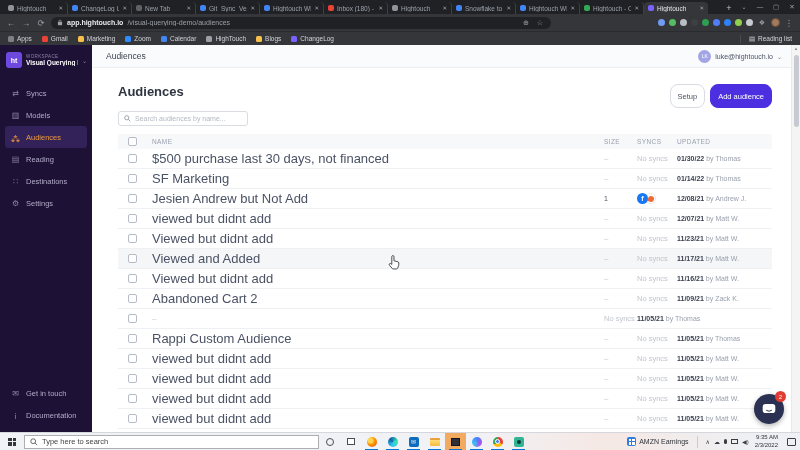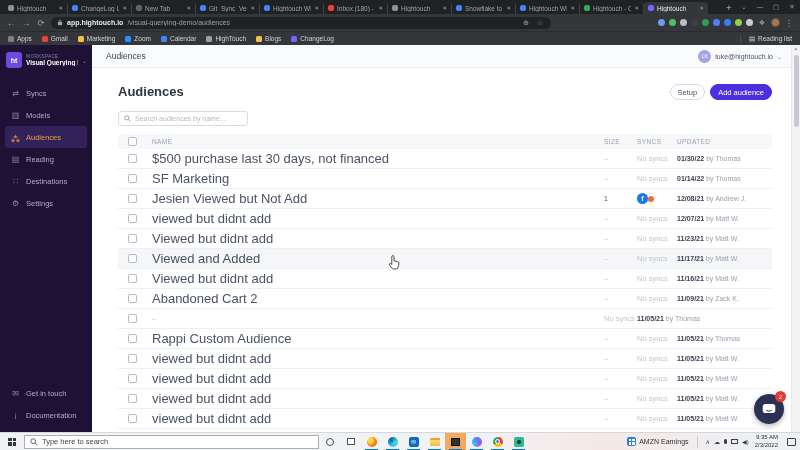--- a/index.html
+++ b/index.html
@@ -53,21 +53,21 @@
   #topbar { position:absolute; left:92px; right:0; top:0; height:23px; background:#fafbfc; border-bottom:1px solid #ebedf0; display:flex; align-items:center; padding:0 18px 0 14px; }
   .tb-title { font-size:8.5px; color:#3b4252; }
   .tb-user { margin-left:auto; display:flex; align-items:center; gap:4px; }
   .tb-avatar { width:13px; height:13px; border-radius:50%; background:#a3a4e6; color:#fff; font-size:5px; display:flex; align-items:center; justify-content:center; }
   .tb-email { font-size:7px; color:#4a5568; }
   .tb-chev { font-size:6px; color:#7a828e; }
 
   #content { position:absolute; left:92px; right:0; top:23px; bottom:0; background:#fff; overflow:hidden; }
   .page-h1 { margin:16px 0 0 26px; font-size:13px; font-weight:bold; color:#2e3440; }
   .actions { position:absolute; top:16px; right:28px; display:flex; gap:5px; }
-  .btn { height:16px; border-radius:8px; font-size:7.5px; display:flex; align-items:center; padding:0 7px; }
+  .btn { height:24px; border-radius:8px; font-size:7.5px; display:flex; align-items:center; padding:0 7px; }
   .btn-setup { background:#fff; border:1px solid #d8dbe0; color:#4a5264; }
   .btn-add { background:#4b2fe0; color:#fff; border:1px solid #4b2fe0; }
   .searchbox { margin:12px 0 0 26px; width:130px; height:15px; border:1px solid #d9dce1; border-radius:3px; display:flex; align-items:center; gap:4px; padding:0 5px; }
   .searchbox .ph { font-size:7px; color:#b3b8c2; }
 
   .table { margin:8px 28px 0 26px; }
   .tgrid { display:grid; grid-template-columns:34px 1fr 33px 40px 95px; align-items:center; }
   .thead { background:#f7f8fa; height:15px; border-radius:2px 2px 0 0; }
   .thead span { font-size:6.5px; color:#9aa1ad; letter-spacing:.4px; }
   .checkbox { width:9px; height:9px; border:1px solid #b6bcc7; border-radius:2px; background:#fff; margin-left:10px; }
@@ -402,21 +402,21 @@
               <span class="cell-size">--</span>
               <span class="cell-syncs">
                 <span class="txt">No syncs</span>
                 
               </span>
               <span class="cell-upd"><b>01/14/22</b> <span>by Thomas</span></span>
             </div>
 
             <div class="tgrid trow with-icons">
               <span class="checkbox"></span>
-              <span class="cell-name">Jesien Viewed but Not Add</span>
+              <span class="cell-name">Jesien Andrew but Not Add</span>
               <span class="cell-size">1</span>
               <span class="cell-syncs">
 
                 <span class="sync-icons">
                   <span class="si si-fb">f</span>
                   <span class="si si-orange"></span>
                 </span>
               </span>
               <span class="cell-upd"><b>12/08/21</b> <span>by Andrew J.</span></span>
             </div>

